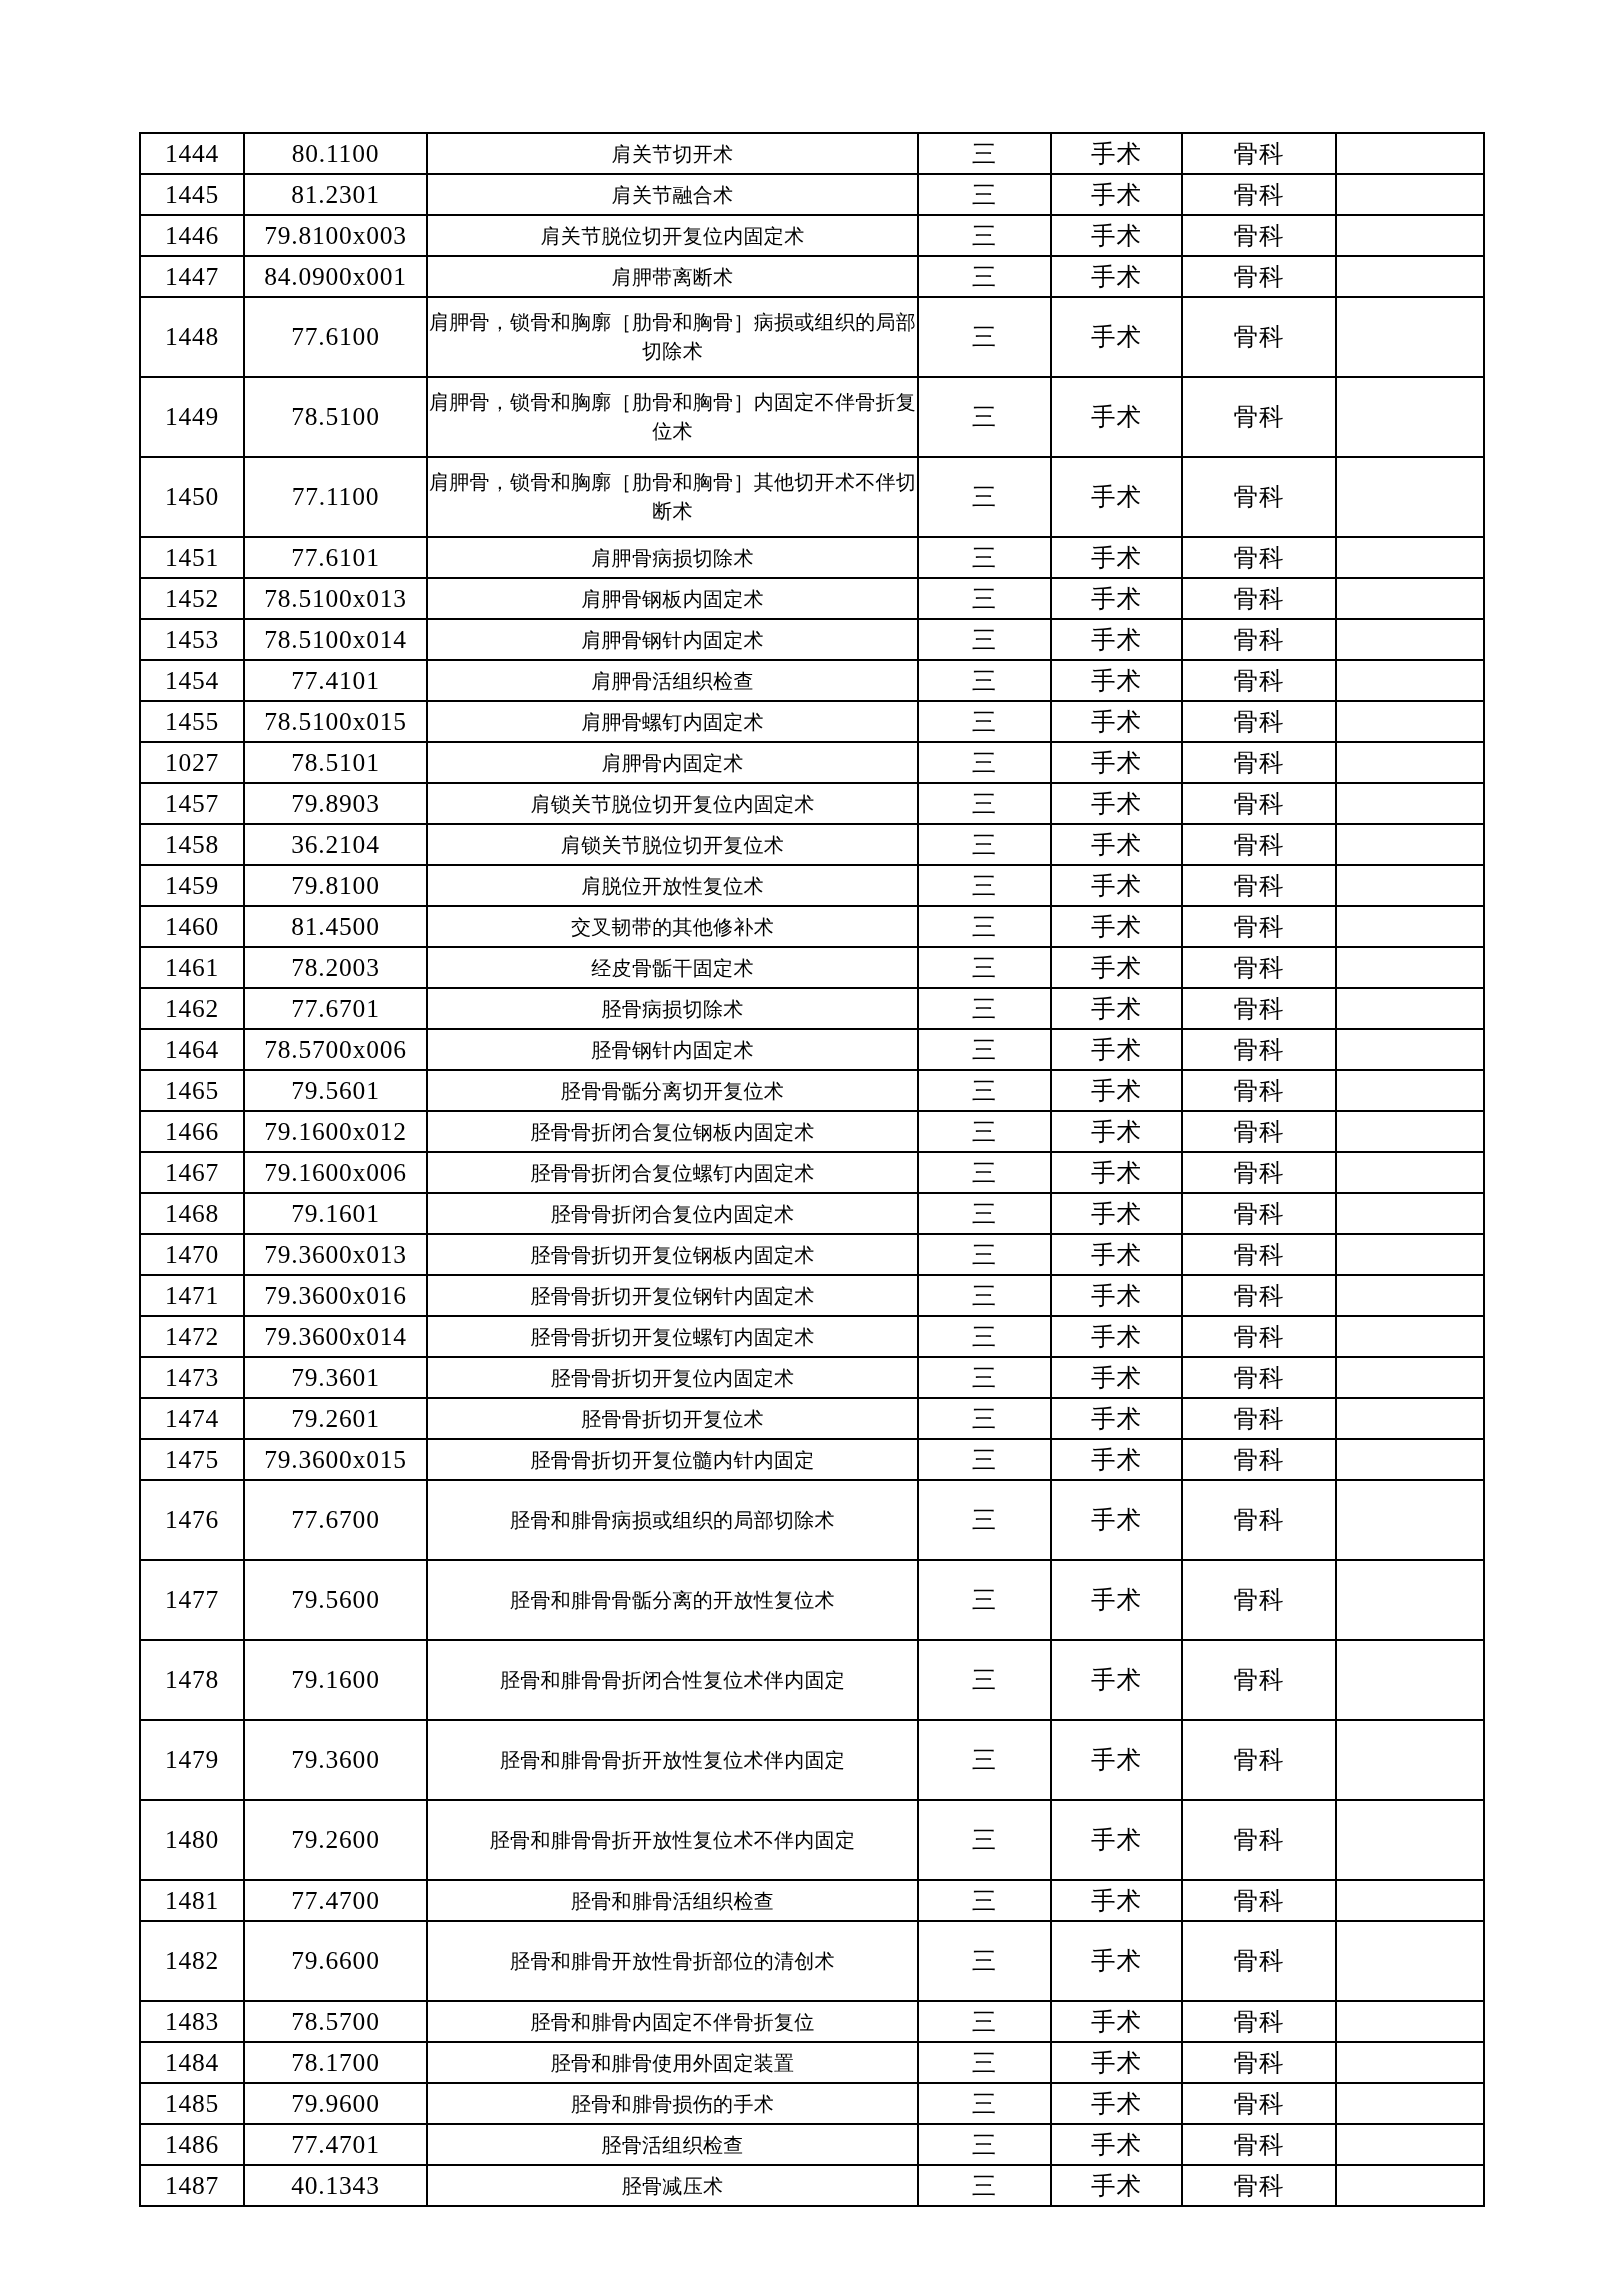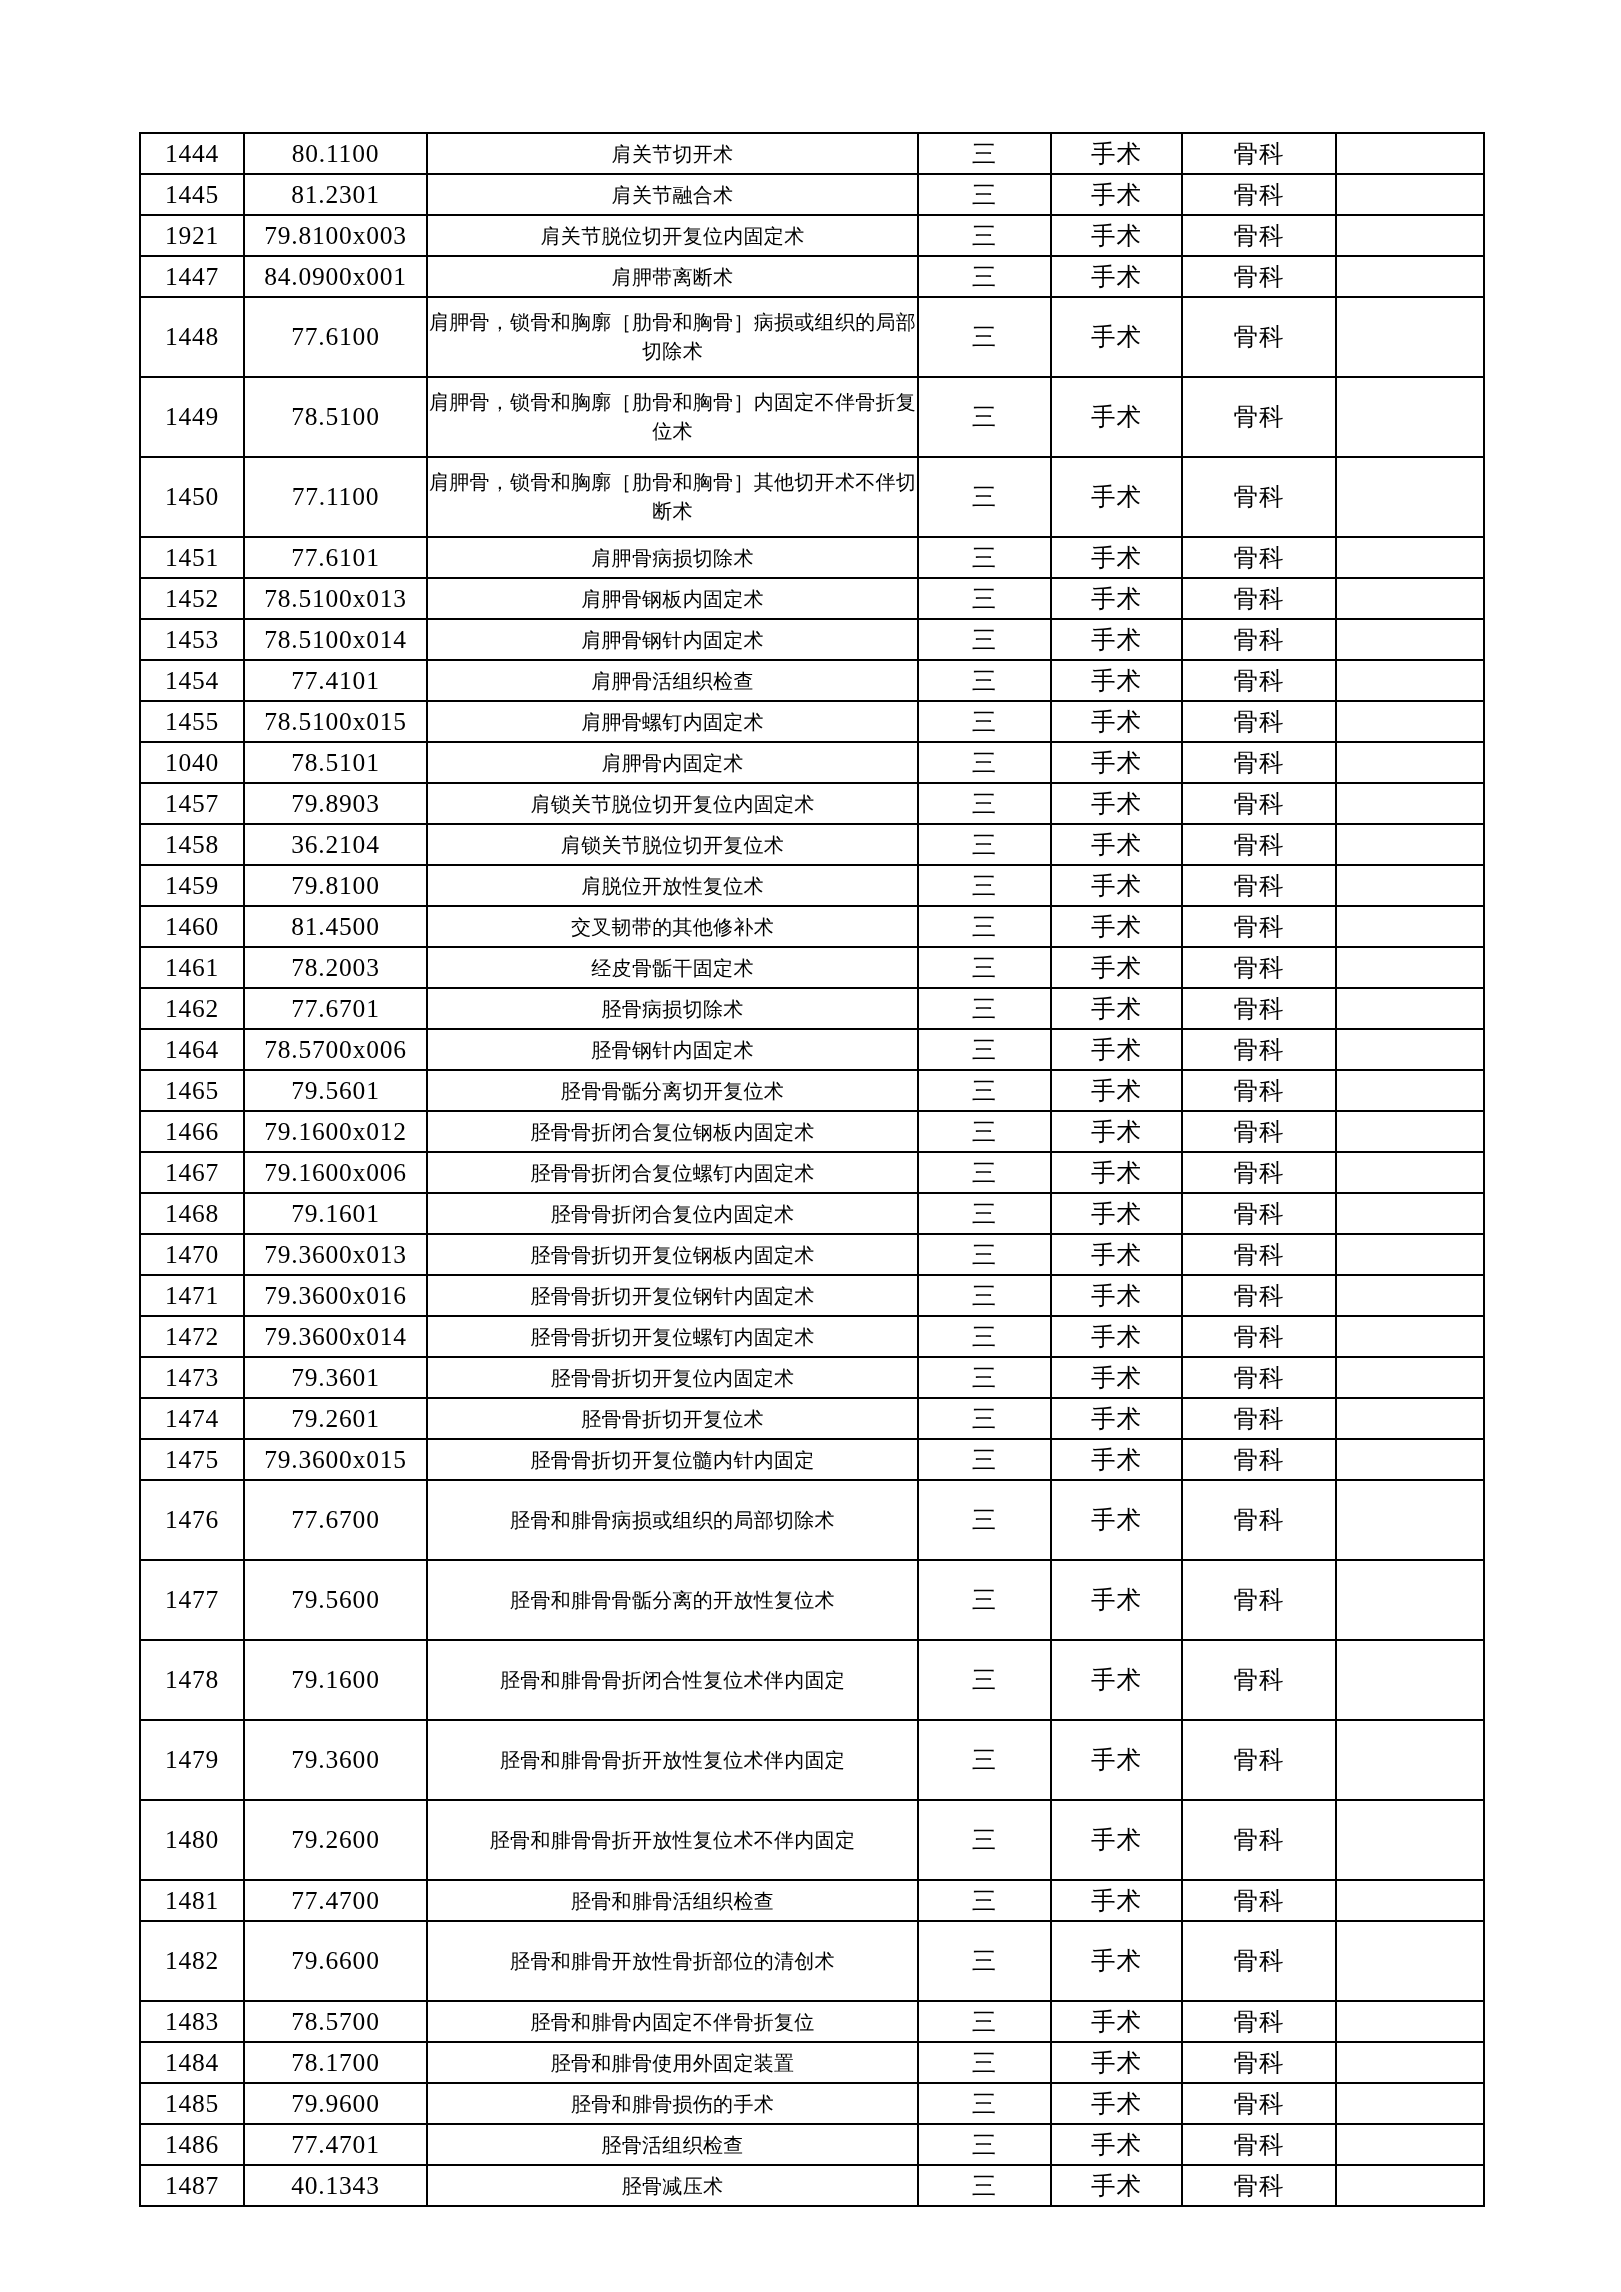--- a/index.html
+++ b/index.html
@@ -96,21 +96,21 @@
         <tr class="single">
           <td class="seq">1445</td>
           <td class="code">81.2301</td>
           <td class="name">肩关节融合术</td>
           <td class="grade">三</td>
           <td class="type">手术</td>
           <td class="dept">骨科</td>
           <td class="note"></td>
         </tr>
         <tr class="single">
-          <td class="seq">1921</td>
+          <td class="seq">1446</td>
           <td class="code">79.8100x003</td>
           <td class="name">肩关节脱位切开复位内固定术</td>
           <td class="grade">三</td>
           <td class="type">手术</td>
           <td class="dept">骨科</td>
           <td class="note"></td>
         </tr>
         <tr class="single">
           <td class="seq">1447</td>
           <td class="code">84.0900x001</td>
@@ -186,21 +186,21 @@
         <tr class="single">
           <td class="seq">1455</td>
           <td class="code">78.5100x015</td>
           <td class="name">肩胛骨螺钉内固定术</td>
           <td class="grade">三</td>
           <td class="type">手术</td>
           <td class="dept">骨科</td>
           <td class="note"></td>
         </tr>
         <tr class="single">
-          <td class="seq">1040</td>
+          <td class="seq">1027</td>
           <td class="code">78.5101</td>
           <td class="name">肩胛骨内固定术</td>
           <td class="grade">三</td>
           <td class="type">手术</td>
           <td class="dept">骨科</td>
           <td class="note"></td>
         </tr>
         <tr class="single">
           <td class="seq">1457</td>
           <td class="code">79.8903</td>

